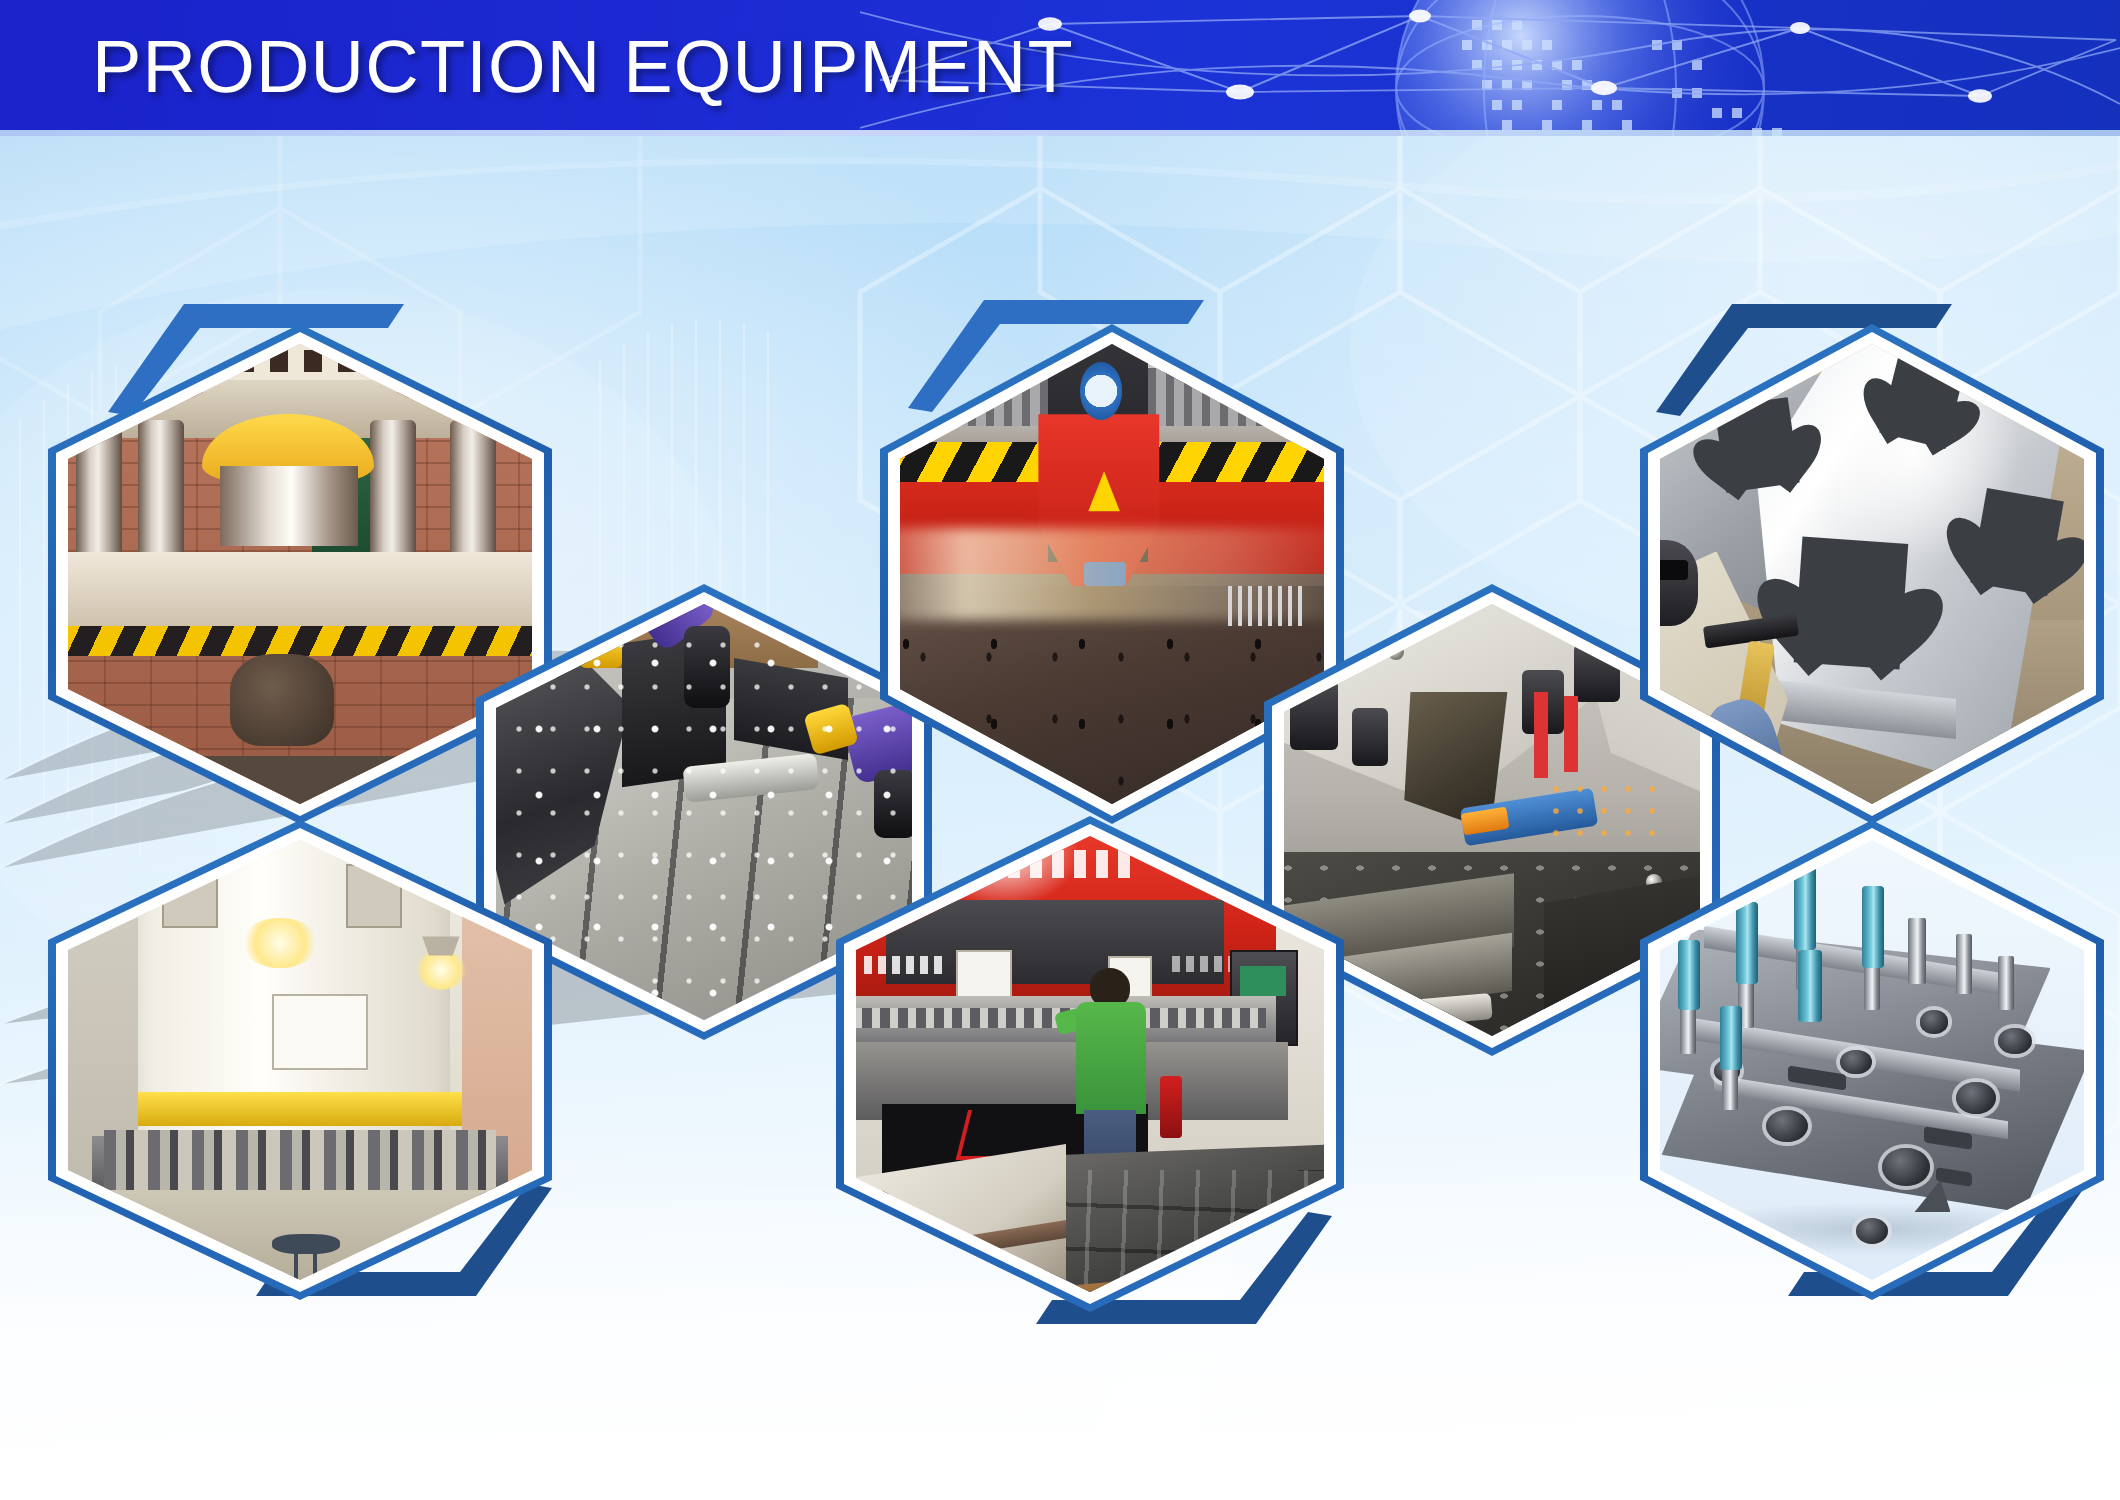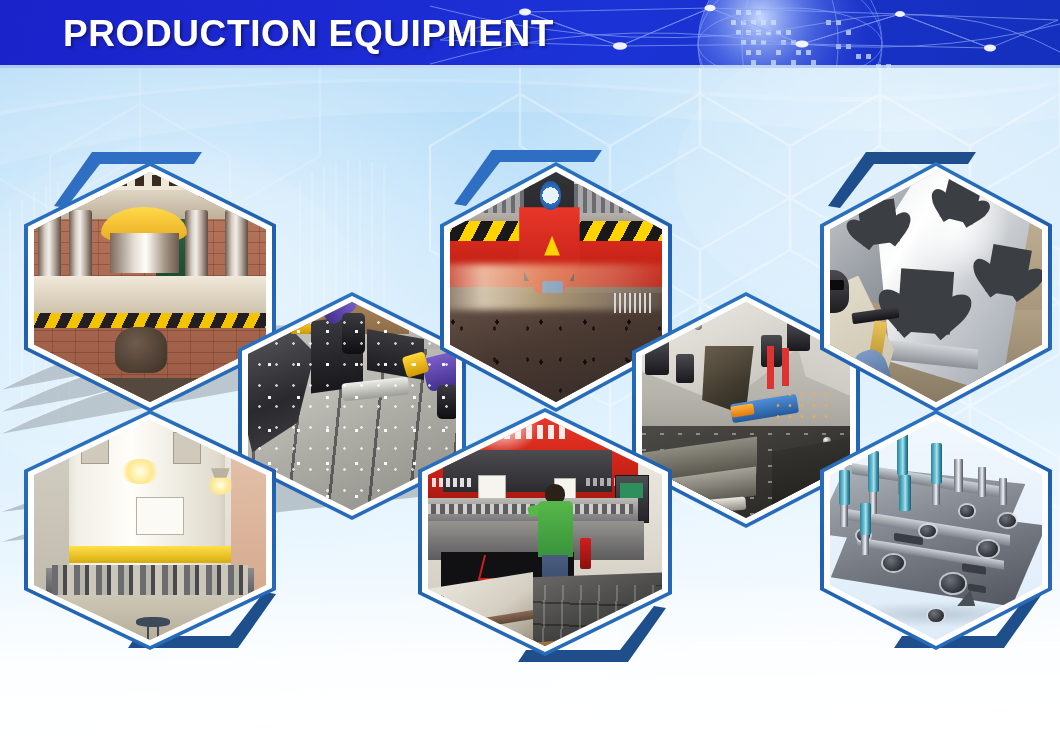--- a/index.html
+++ b/index.html
@@ -32,22 +32,22 @@
   }
 
   
   .header{
     position:absolute;left:0;top:0;width:1060px;height:68px;overflow:hidden;
     background:linear-gradient(100deg,#1a22c9 0%,#1c29d2 30%,#1b33d6 58%,#1731c6 80%,#1430bd 100%);
   }
   .header .globe{position:absolute;right:0;top:-42px;width:520px;height:160px;}
   .header .net{position:absolute;left:430px;top:0;width:630px;height:68px;}
   .header-title{
-    position:absolute;left:63px;top:50%;transform:translateY(-50%);
-    color:#ffffff;font-size:37px;letter-spacing:.6px;font-weight:700;
+    position:absolute;left:46px;top:50%;transform:translateY(-50%);
+    color:#ffffff;font-size:37px;letter-spacing:.6px;font-weight:400;
     text-shadow:2px 2px 3px rgba(0,0,0,.38);
     white-space:nowrap;
   }
   .header-rule{
     position:absolute;left:0;top:65px;width:1060px;height:3px;
     background:linear-gradient(to right,#c8e4fb,#e6f3ff 40%,#bddcf7);
     opacity:.85;
   }
 
   

